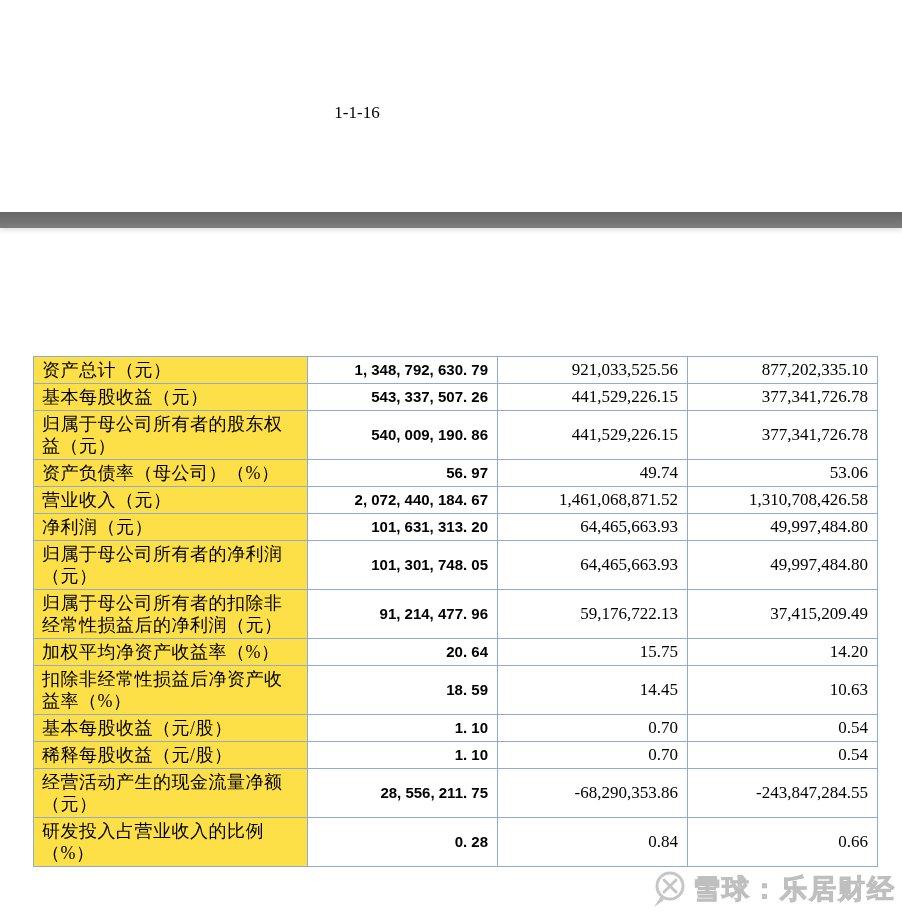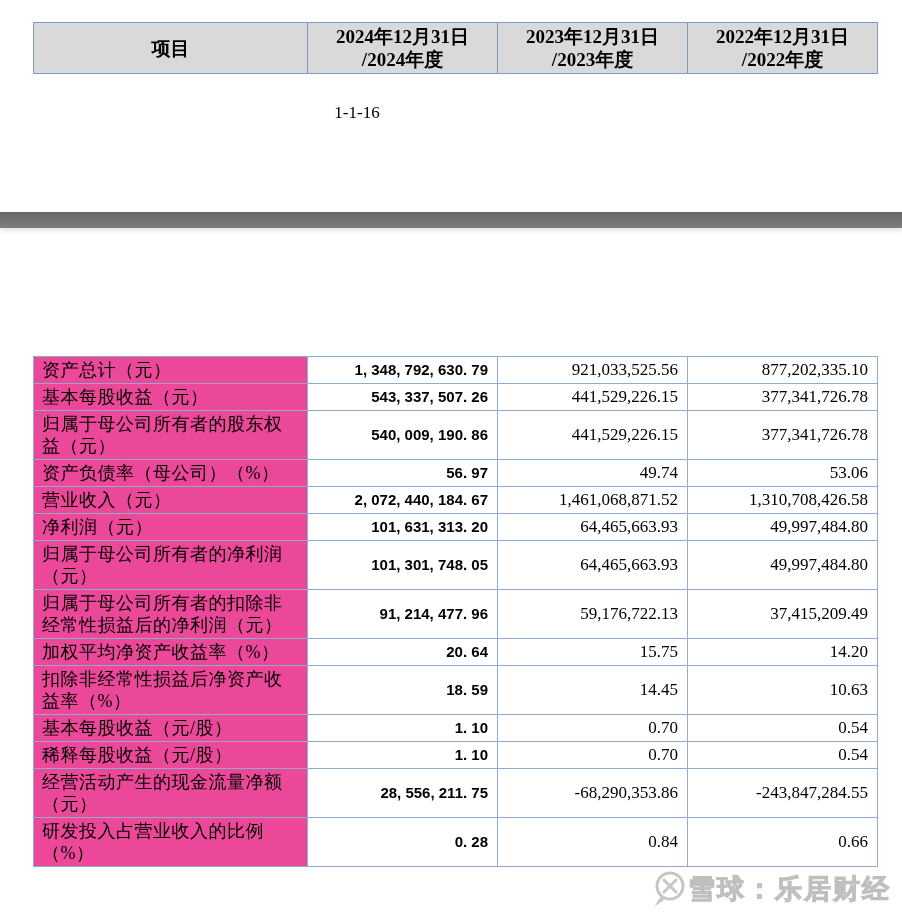--- a/index.html
+++ b/index.html
@@ -69,21 +69,21 @@
   }
   table.fin td {
     border: 1px solid #8fabce;
     vertical-align: middle;
     line-height: 22px;
     padding-top: 2px;
     padding-bottom: 2px;
     color: #000;
   }
   table.fin td.lbl {
-    background: #ec4899;
+    background: #fde047;
     font-size: 18px;
     letter-spacing: 0.5px;
     padding-left: 8px;
     padding-right: 14px;
     white-space: pre-line;
     text-align: left;
   }
   table.fin td.v {
     background: #ffffff;
     text-align: right;
@@ -99,56 +99,38 @@
     margin-top: 44px;
   }
 
   
   .wm {
     position: absolute;
     left: 650px;
     top: 869px;
     display: flex;
     align-items: center;
+    gap: 5px;
     pointer-events: none;
   }
   .wm-text {
     font-family: "Liberation Sans", sans-serif;
     font-weight: bold;
     font-size: 27px;
     letter-spacing: 2px;
     color: #d6d6d6;
     -webkit-text-stroke: 1px #bfbfbf;
     white-space: nowrap;
   }
 </style>
 </head>
 <body>
 
 <div class="canvas">
 
-  <table class="hdr">
-    <colgroup>
-      <col style="width:274px">
-        <col style="width:190px">
-        <col style="width:190px">
-        <col style="width:190px">
-    </colgroup>
-    <tbody>
-      <tr>
-        <td>项目</td>
-        <td>2024年12月31日
-/2024年度</td>
-        <td>2023年12月31日
-/2023年度</td>
-        <td>2022年12月31日
-/2022年度</td>
-      </tr>
-    </tbody>
-  </table>
 
   <div class="pageno">1-1-16</div>
 
   <div class="divider"></div>
 
   <table class="fin">
     <colgroup>
       <col style="width:274px">
         <col style="width:190px">
         <col style="width:190px">

